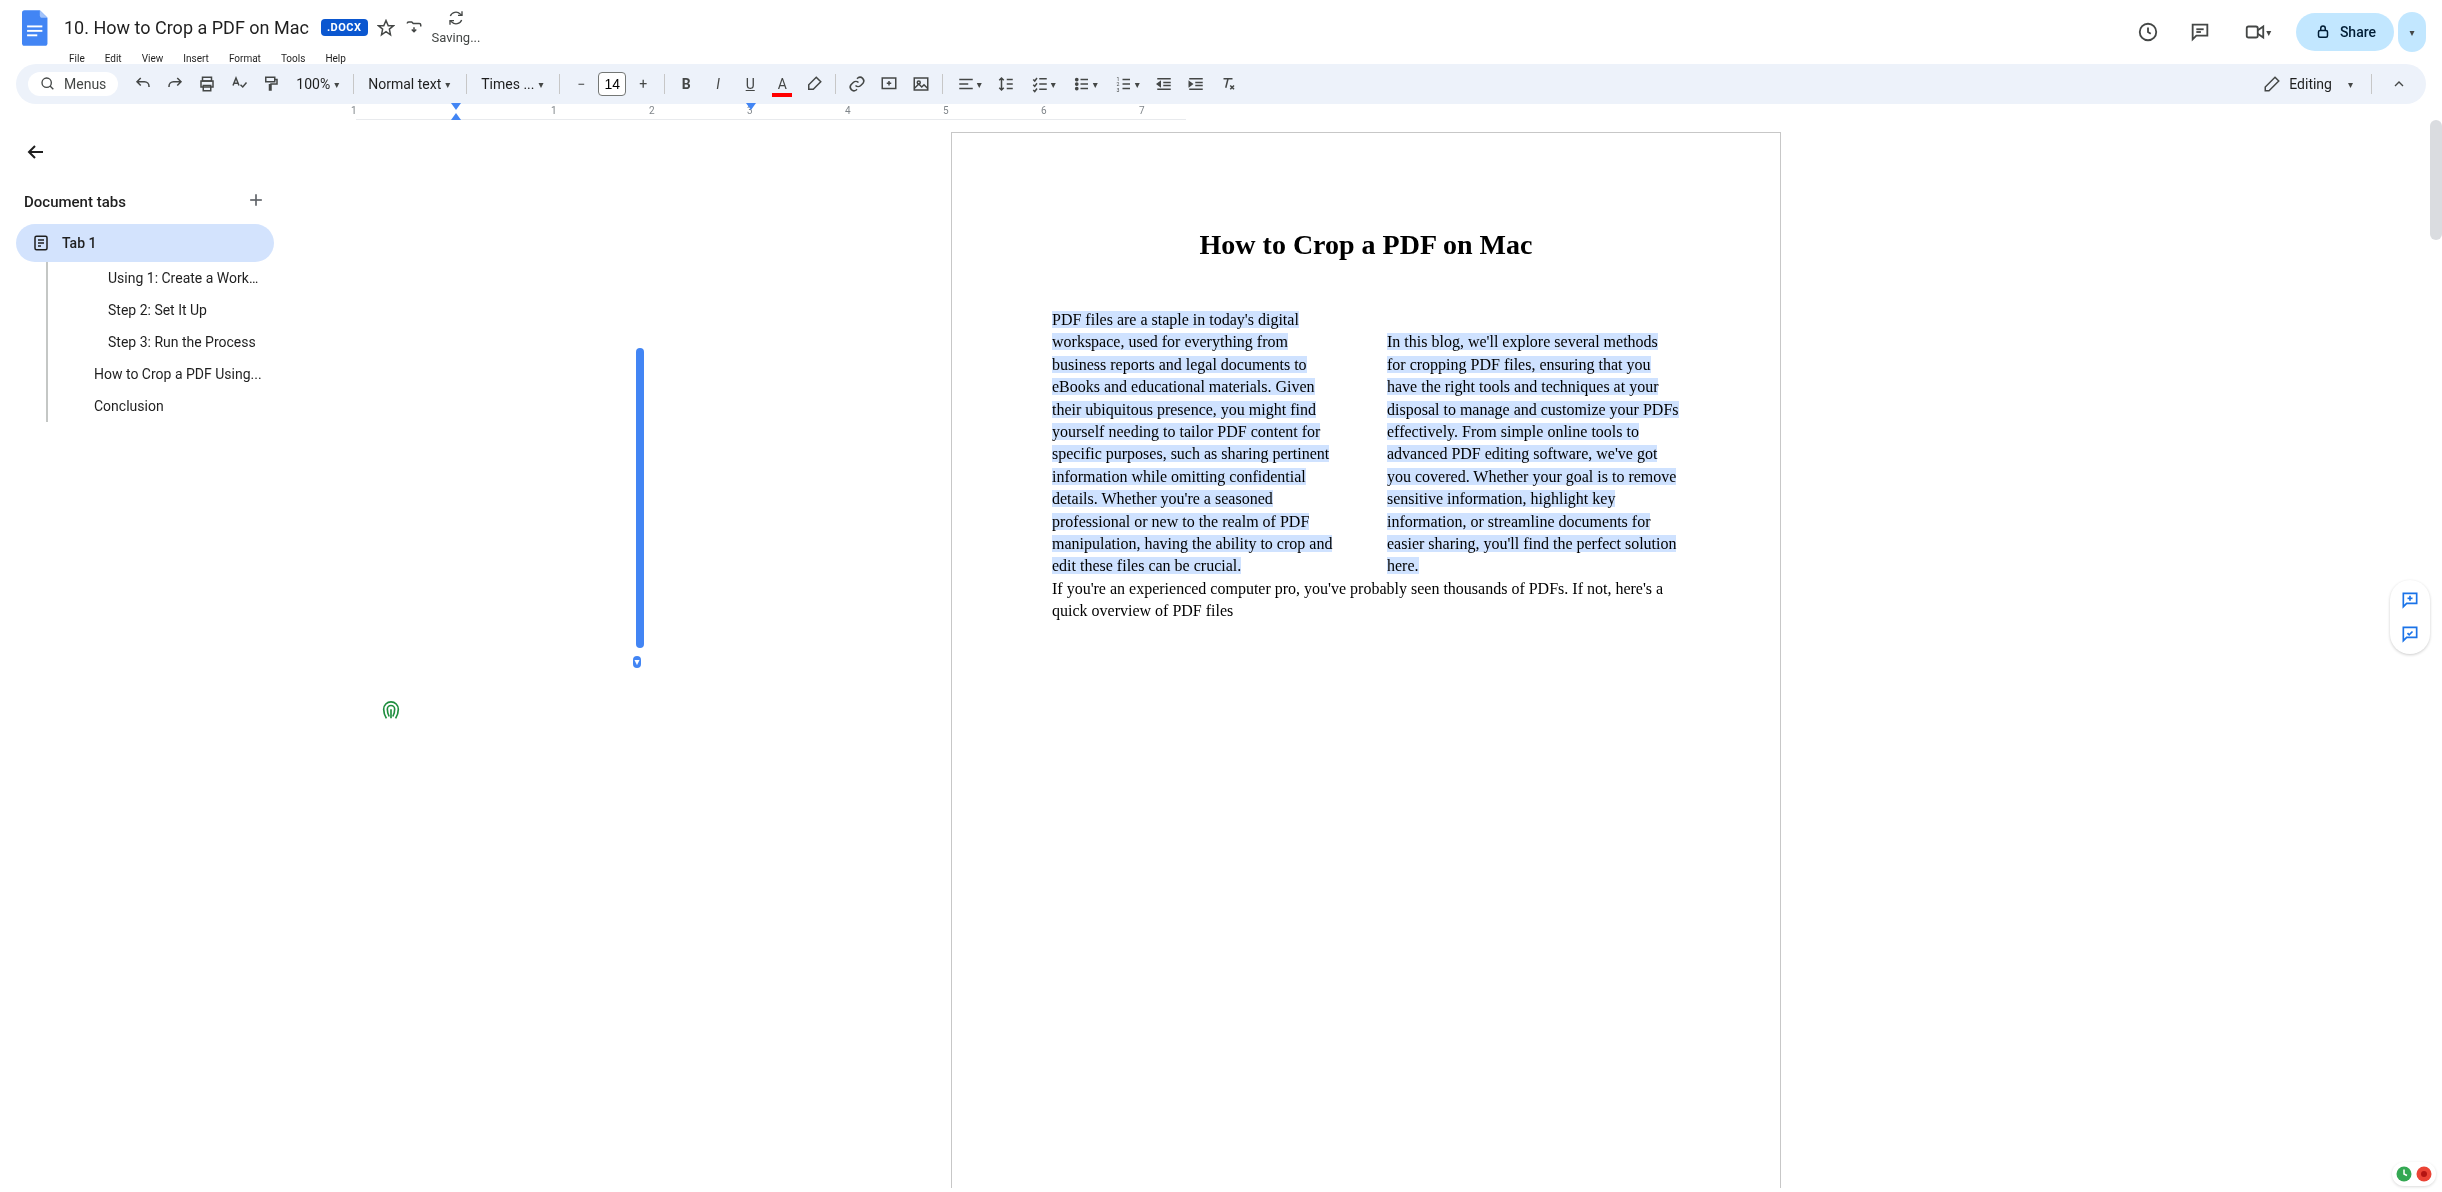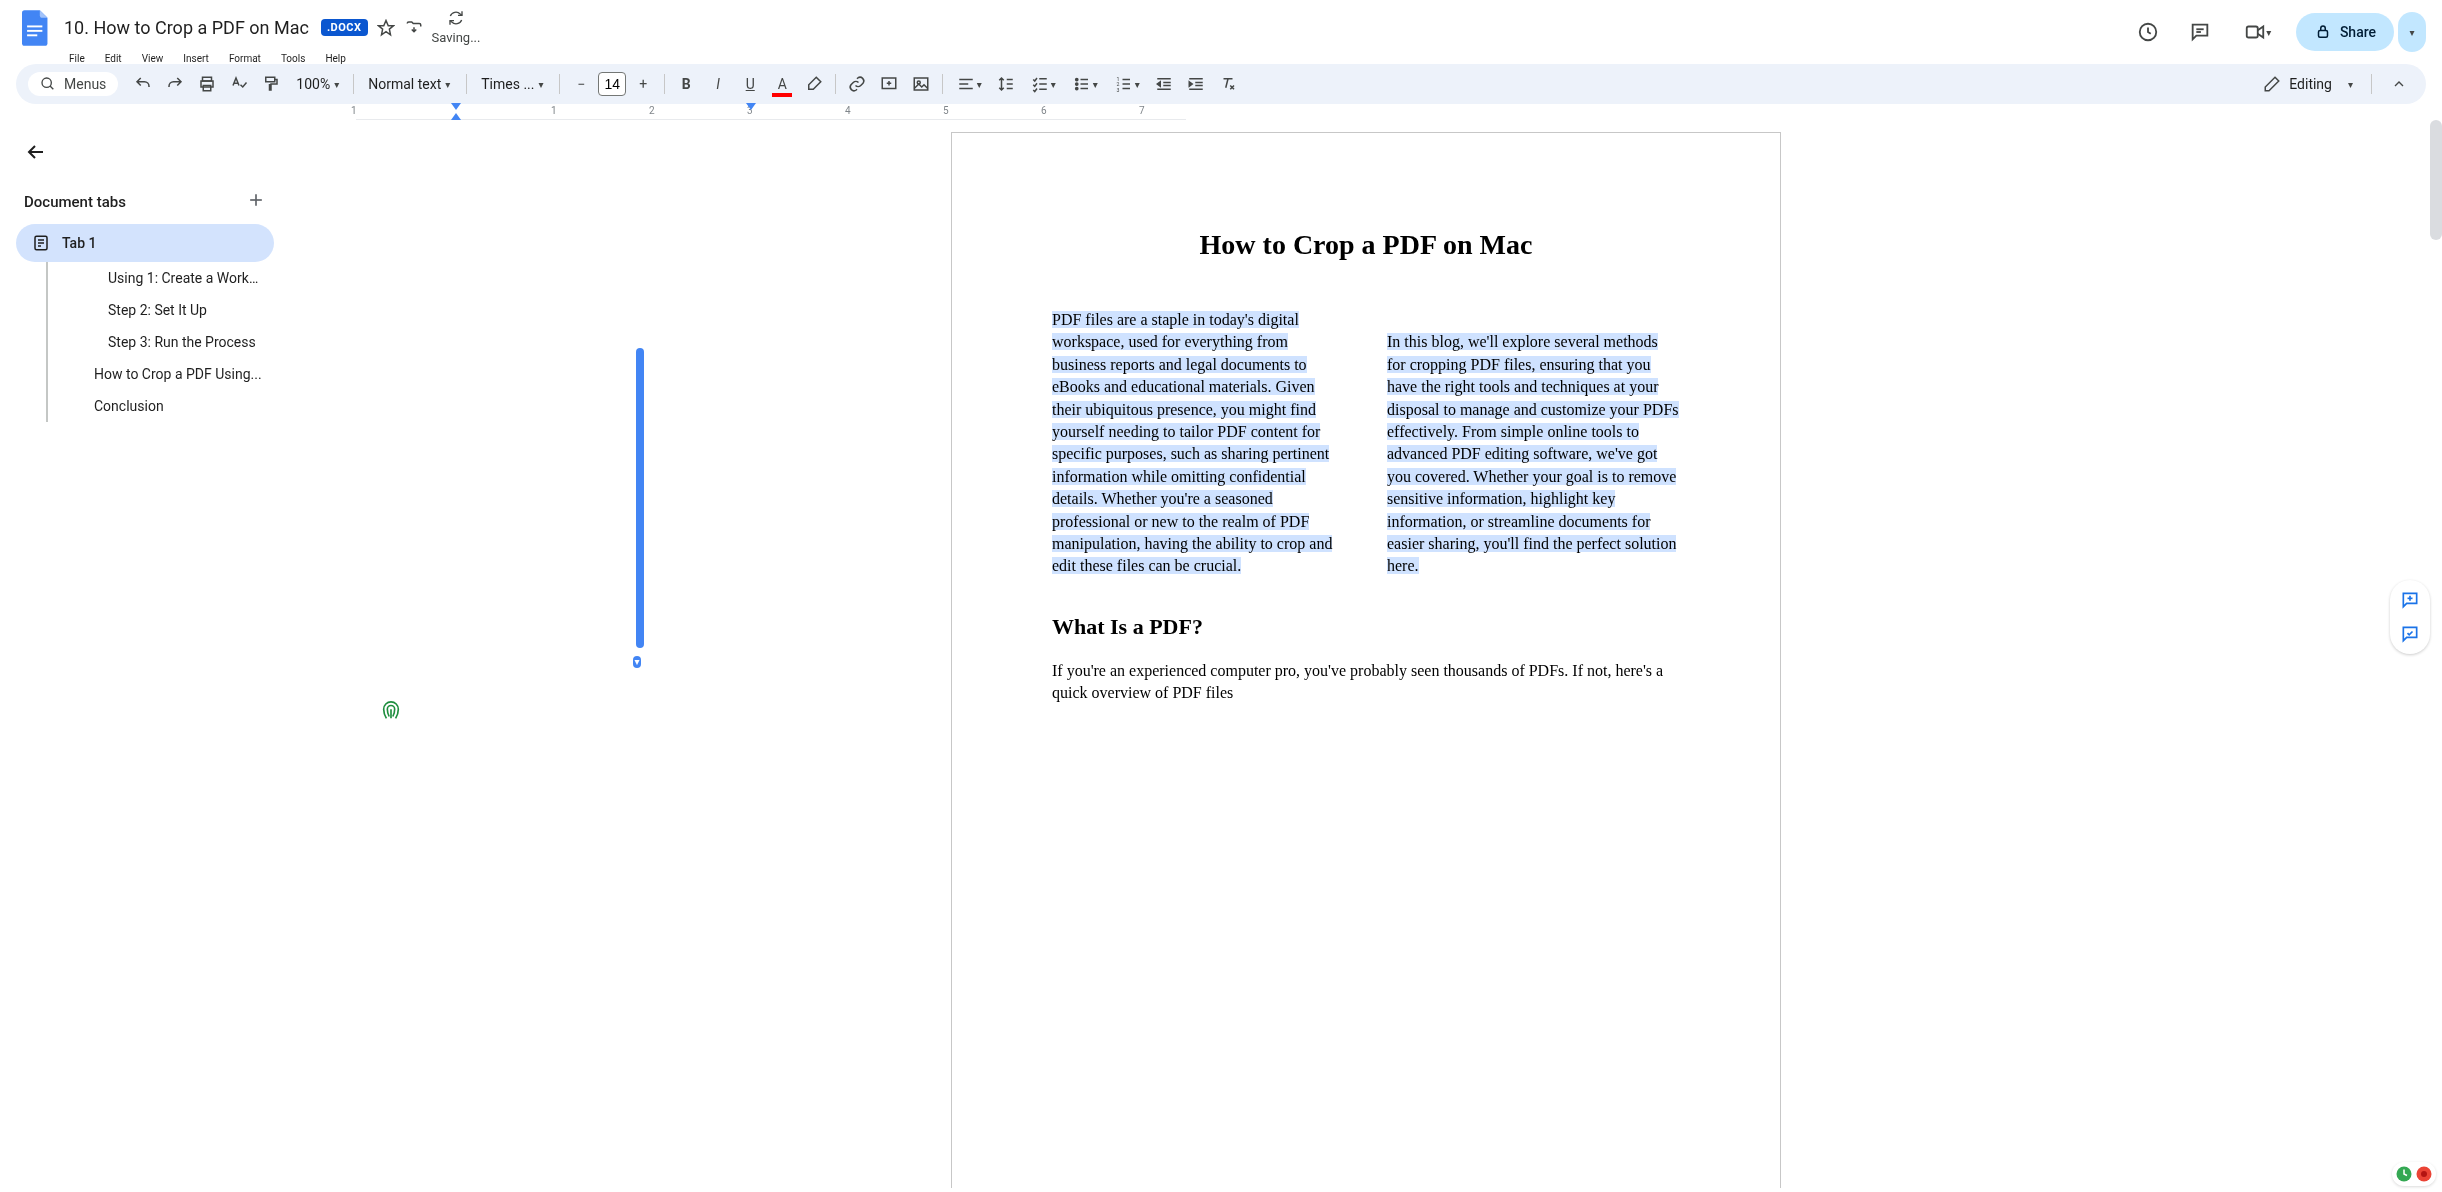--- a/index.html
+++ b/index.html
@@ -360,21 +360,20 @@
   </div>
 
   <div class="canvas">
     <div class="blue-bar"></div>
     <div class="page">
       <h1 class="doc-h1">How to Crop a PDF on Mac</h1>
       <div class="two-col">
         <span class="highlighted">PDF files are a staple in today's digital workspace, used for everything from business reports and legal documents to eBooks and educational materials. Given their ubiquitous presence, you might find yourself needing to tailor PDF content for specific purposes, such as sharing pertinent information while omitting confidential details. Whether you're a seasoned professional or new to the realm of PDF manipulation, having the ability to crop and edit these files can be crucial.</span><br><br>
         <span class="highlighted">In this blog, we'll explore several methods for cropping PDF files, ensuring that you have the right tools and techniques at your disposal to manage and customize your PDFs effectively. From simple online tools to advanced PDF editing software, we've got you covered. Whether your goal is to remove sensitive information, highlight key information, or streamline documents for easier sharing, you'll find the perfect solution here.</span>
       </div>
-      <h2 class="doc-h2">What Is a PDF?</h2>
       <p class="body-p">If you're an experienced computer pro, you've probably seen thousands of PDFs. If not, here's a quick overview of PDF files</p>
     </div>
     <div class="floating-widgets">
       <div class="fw-btn">
         <svg width="20" height="20" viewBox="0 0 24 24" fill="none" stroke="#1a73e8" stroke-width="2">
             <path d="M4 4h16v12H8l-4 4V4z"></path>
             <line x1="12" y1="7" x2="12" y2="13"></line>
             <line x1="9" y1="10" x2="15" y2="10"></line>
           </svg>
       </div>

